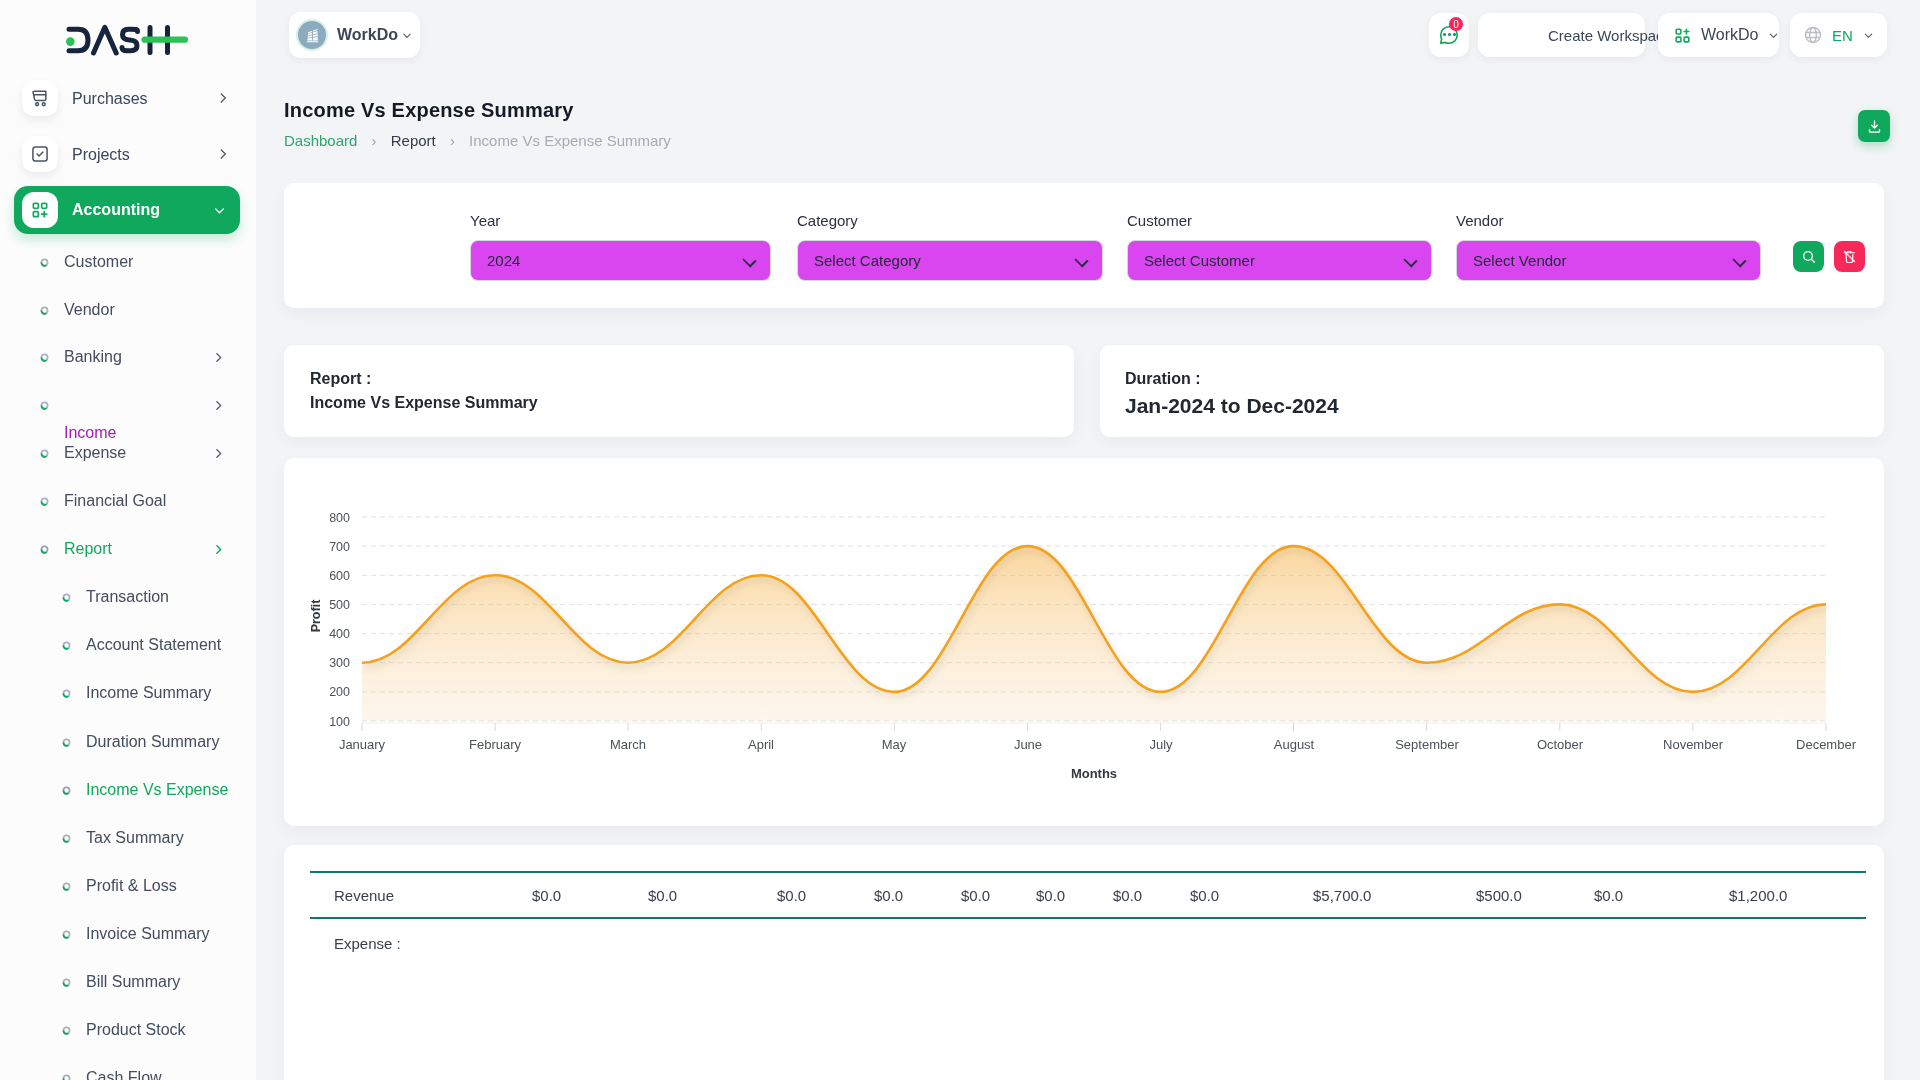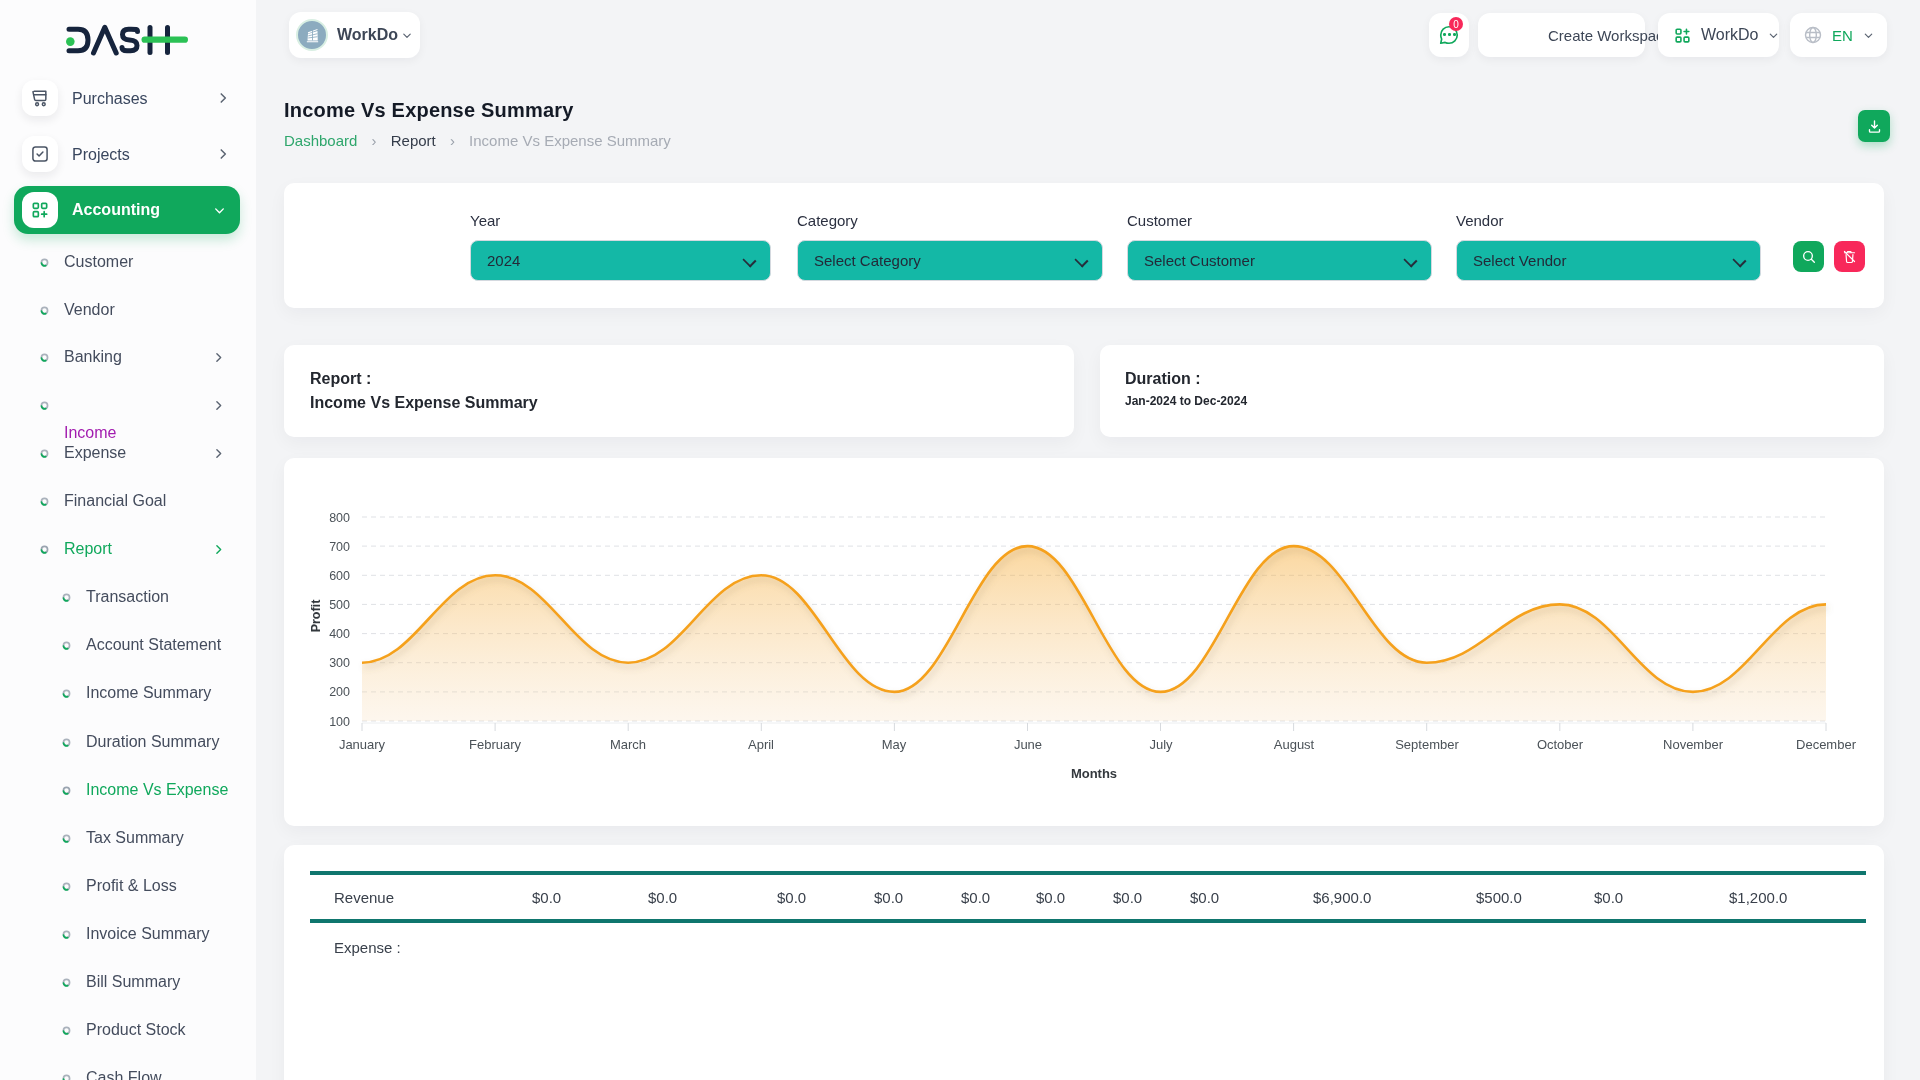--- a/index.html
+++ b/index.html
@@ -6,26 +6,26 @@
 html,body { width:1920px; height:1080px; overflow:hidden; }
 body { font-family:"Liberation Sans", sans-serif; background:#f3f4f6; color:#2b3040; position:relative; }
 .sidebar { position:absolute; left:0; top:0; width:256px; height:1080px; background:#fcfcfd; }
 .logo { position:absolute; left:66px; top:20px; }
 .card { position:absolute; background:#fff; border-radius:10px; box-shadow:0 6px 18px rgba(20,25,38,.045); }
 .iconbox { position:absolute; left:22px; width:36px; height:36px; background:#fff; border-radius:12px; box-shadow:0 4px 10px rgba(20,25,38,.08); display:flex; align-items:center; justify-content:center; }
 .navlbl { position:absolute; left:72px; font-size:16px; color:#39465e; }
 .subitem { position:absolute; font-size:16px; color:#444c5d; }
 svg.ic { display:block; }
 .hpill { position:absolute; background:#fff; border-radius:12px; box-shadow:0 3px 10px rgba(20,25,38,.05); display:flex; align-items:center; }
-.sel { position:absolute; height:41px; border:1px solid #d4d9df; border-radius:8px; background:#14b8a6; font-size:15px; color:#232a38; display:flex; align-items:center; padding-left:16px; }
+.sel { position:absolute; height:41px; border:1px solid #d4d9df; border-radius:8px; background:#d946ef; font-size:15px; color:#232a38; display:flex; align-items:center; padding-left:16px; }
 .sel:after { content:""; position:absolute; right:15px; top:14px; width:9px; height:9px; border-right:2px solid #262d3a; border-bottom:2px solid #262d3a; transform:rotate(45deg) scale(1,.8); }
 .flabel { position:absolute; font-size:15px; color:#2b3040;text-align:center; }
 table.rep { border-collapse:collapse; width:1555px; table-layout:fixed; }
 table.rep th { background:#f8f9fb; font-size:13px; font-weight:bold; color:#1b2130; text-align:left; padding:15px 0 15px 24px; letter-spacing:.2px; }
-table.rep td { font-size:15px; color:#39404b; text-align:left; padding:13.5px 0 13.5px 24px; border-top:4px solid #0f766e; }
+table.rep td { font-size:15px; color:#39404b; text-align:left; padding:13.5px 0 13.5px 24px; border-top:2px solid #0f766e; }
 table.rep tr.noline td { border-top:none; }
 table.rep tr.sect td { padding-top:15.5px; padding-bottom:15.5px; }
 </style>
 </head>
 <body>
 
 <div class="sidebar">
   <div class="logo" style="left:64px;top:14px;">
     <svg width="130" height="44" viewBox="0 0 130 44">
       <g fill="none" stroke="#16243d" stroke-width="5" stroke-linecap="round">
@@ -276,21 +276,21 @@
       <path d="M4 6h3M10 6h10M8 6l1-2h5l1 2M6.5 9l.8 11a1.8 1.8 0 0 0 1.8 1.6h5.8a1.8 1.8 0 0 0 1.8-1.6L17.5 9"></path>
       <path d="M4 4l16 16"></path>
     </svg>
 </div>
 
 <div class="card" style="left:284px;top:345px;width:790px;height:92px;"></div>
 <div style="position:absolute;left:310px;top:370px;font-size:16px;font-weight:bold;color:#23272f;">Report :</div>
 <div style="position:absolute;left:310px;top:394px;font-size:16px;font-weight:bold;color:#23272f;">Income Vs Expense Summary</div>
 <div class="card" style="left:1100px;top:345px;width:784px;height:92px;"></div>
 <div style="position:absolute;left:1125px;top:370px;font-size:16px;font-weight:bold;color:#23272f;">Duration :</div>
-<div style="position:absolute;left:1125px;top:394px;font-size:12px;font-weight:bold;color:#23272f;">Jan-2024 to Dec-2024</div>
+<div style="position:absolute;left:1125px;top:394px;font-size:21px;font-weight:bold;color:#23272f;">Jan-2024 to Dec-2024</div>
 
 <div class="card" style="left:284px;top:458px;width:1600px;height:368px;"></div>
 <svg style="position:absolute;left:284px;top:458px;" width="1600" height="368" viewBox="0 0 1600 368">
   <defs>
     <linearGradient id="ag" x1="0" y1="0" x2="0" y2="1">
       <stop offset="0" stop-color="#f5a11c" stop-opacity="0.42"></stop>
       <stop offset="1" stop-color="#f7ddba" stop-opacity="0.25"></stop>
     </linearGradient>
     <filter id="sh" x="-20%" y="-20%" width="140%" height="140%">
       <feDropShadow dx="2" dy="4" stdDeviation="3" flood-color="#8a7550" flood-opacity="0.28"></feDropShadow>
@@ -373,21 +373,21 @@
   <tr>
           <td>Revenue</td>
           <td>$0.0</td>
           <td>$0.0</td>
           <td>$0.0</td>
           <td>$0.0</td>
           <td>$0.0</td>
           <td>$0.0</td>
           <td>$0.0</td>
           <td>$0.0</td>
-          <td>$6,900.0</td>
+          <td>$5,700.0</td>
           <td>$500.0</td>
           <td>$0.0</td>
           <td>$1,200.0</td>
         </tr>
   <tr class="sect">
           <td>Expense :</td>
           <td></td>
           <td></td>
           <td></td>
           <td></td>

